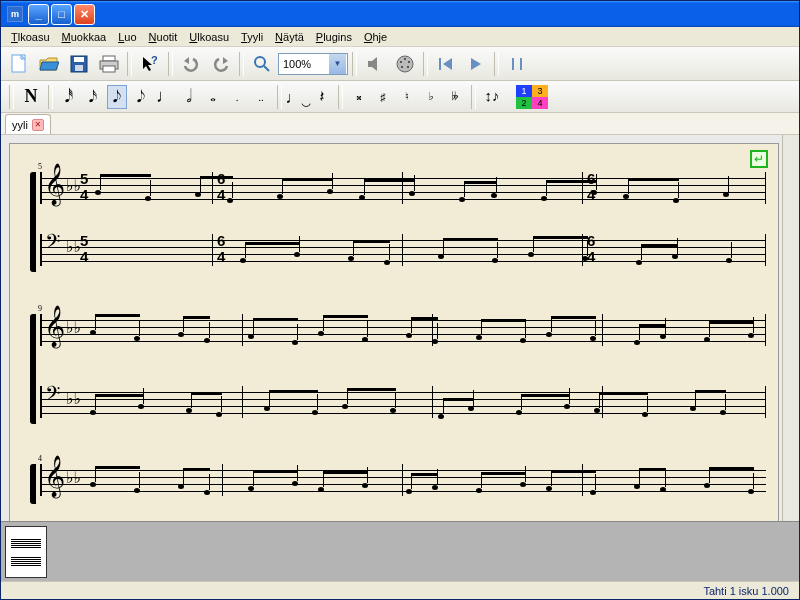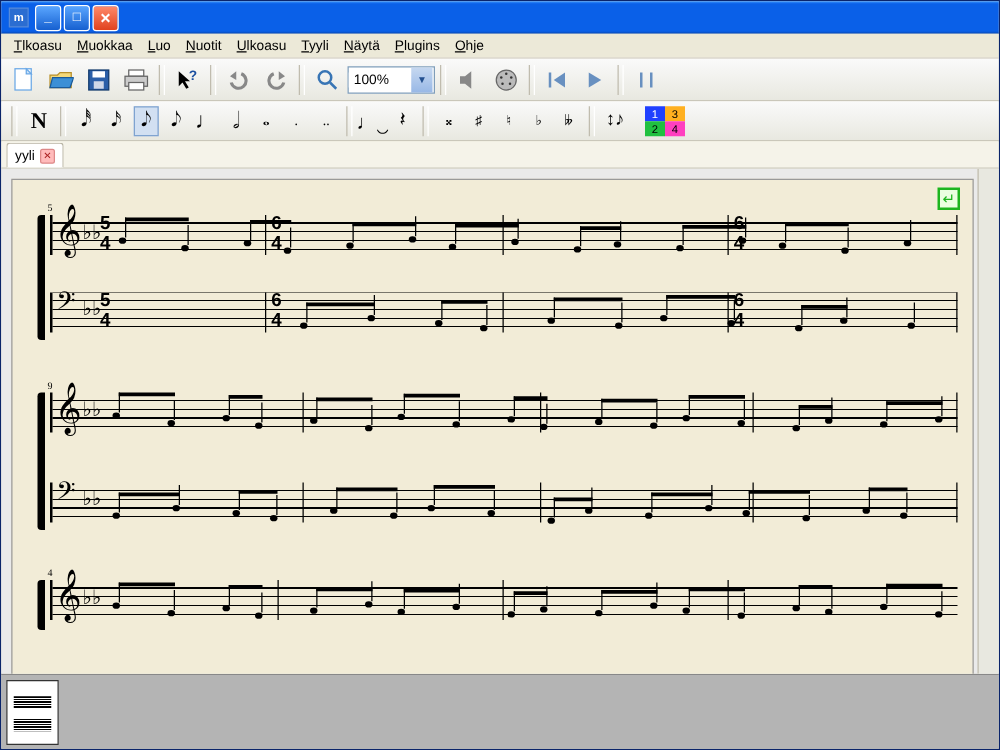--- a/index.html
+++ b/index.html
@@ -474,13 +474,16 @@
         <div style="position: absolute; width: 6px; height: 5px; background: rgb(0, 0, 0); border-radius: 50%; left: 738px; top: 345px;"></div>
         <div style="position: absolute; width: 1px; height: 16px; background: rgb(0, 0, 0); left: 743px; top: 329px;"></div>
       </div>
     <div class="scrollbar-v"></div>
   </div>
 
   <div class="nav">
     <div class="thumb"></div>
   </div>
 
+  <div class="status">
+    <span>Tahti  1 isku  1.000</span>
+  </div>
 </div>
 
 </body></html>

